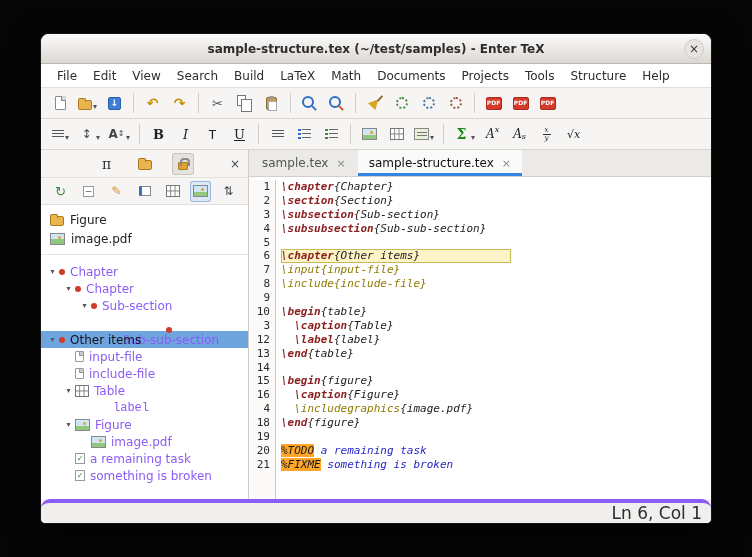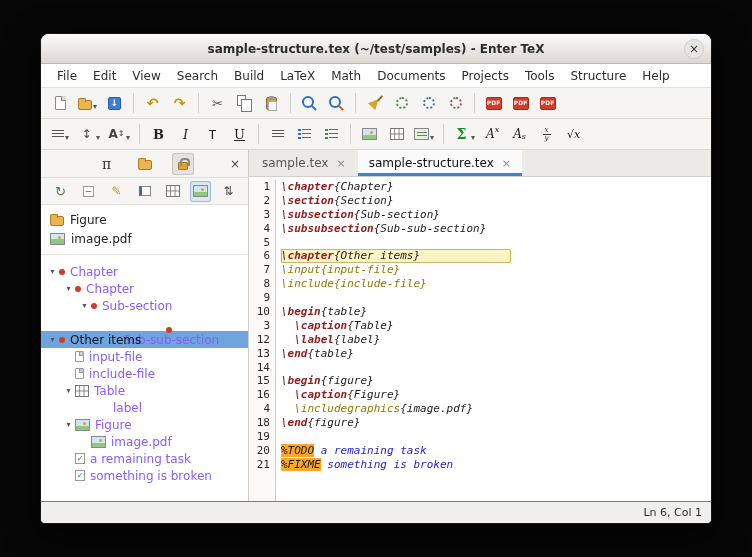--- a/index.html
+++ b/index.html
@@ -137,22 +137,22 @@
   .ln{height:13.9px;line-height:13.9px;}
   .code{flex:1;padding-left:5px;white-space:pre;font-style:italic;}
   .code-line{height:13.9px;line-height:13.9px;}
   .code-line.current{background:#fcf4c6;box-shadow:inset 0 0 0 1px #c9b85c;width:fit-content;min-width:230px;padding-right:6px;}
   .tok-kw{color:#8b1f1f;font-weight:bold;}
   .tok-txt{color:#1a1a1a;}
   .tok-inc{color:#8f7a00;}
   .tok-cmt{color:#2626c9;}
   .tok-todo{background:#ffa629;color:#1a1a1a;}
   
-  .statusbar{flex:0 0 22px;background:#f0efed;border-top:1px solid #8b5cf6;display:flex;align-items:center;
-    justify-content:flex-end;padding:0 9px;font-size:11px;color:#2d2d2d;}
+  .statusbar{flex:0 0 22px;background:#f0efed;border-top:4px solid #8b5cf6;display:flex;align-items:center;
+    justify-content:flex-end;padding:0 9px;font-size:17px;color:#2d2d2d;border-radius:9px;}
 </style>
 </head>
 <body>
 
 <div class="window">
   <div class="titlebar">
     <span class="title">sample-structure.tex (~/test/samples) - Enter TeX</span>
     <span class="close-btn">×</span>
   </div>
 
@@ -378,21 +378,21 @@
           <div class="tree-row" style="padding-left: 21px;">
             <span class="expander"></span>
             <span class="ico ico-file tree-ico"></span>
             <span>include-file</span>
           </div>
           <div class="tree-row" style="padding-left: 21px;">
             <span class="expander open"></span>
             <span class="ico ico-tabular tree-ico"></span>
             <span>Table</span>
           </div>
-          <div class="tree-row" style="padding-left: 37px;">
+          <div class="tree-row" style="padding-left: 37px; font-family: Liberation Mono, monospace;">
             <span class="expander"></span>
             <span class="ico ico-pencil tree-ico"></span>
             <span>label</span>
           </div>
           <div class="tree-row" style="padding-left: 21px;">
             <span class="expander open"></span>
             <span class="ico ico-image tree-ico"></span>
             <span>Figure</span>
           </div>
           <div class="tree-row" style="padding-left: 37px;">

